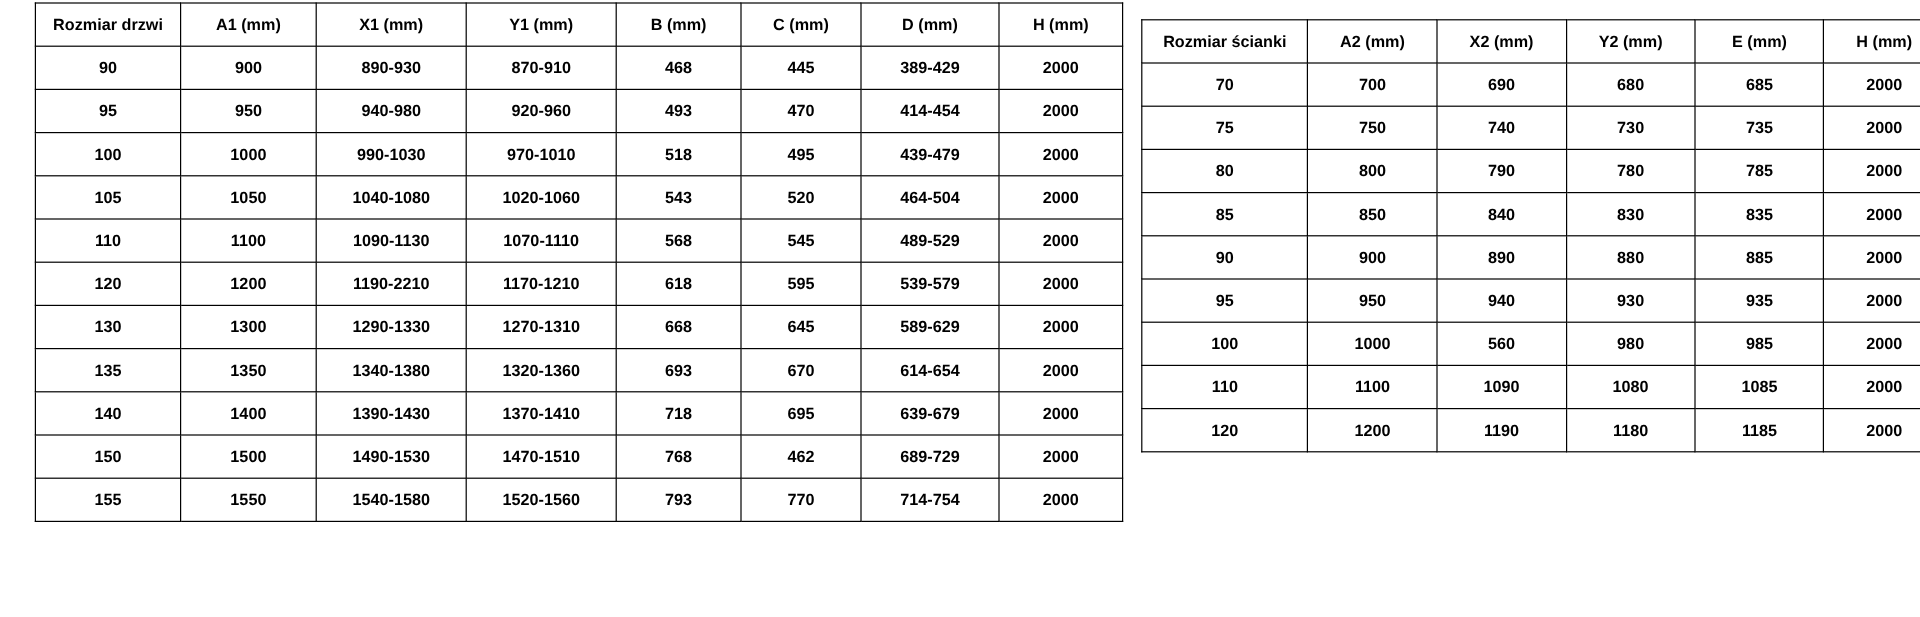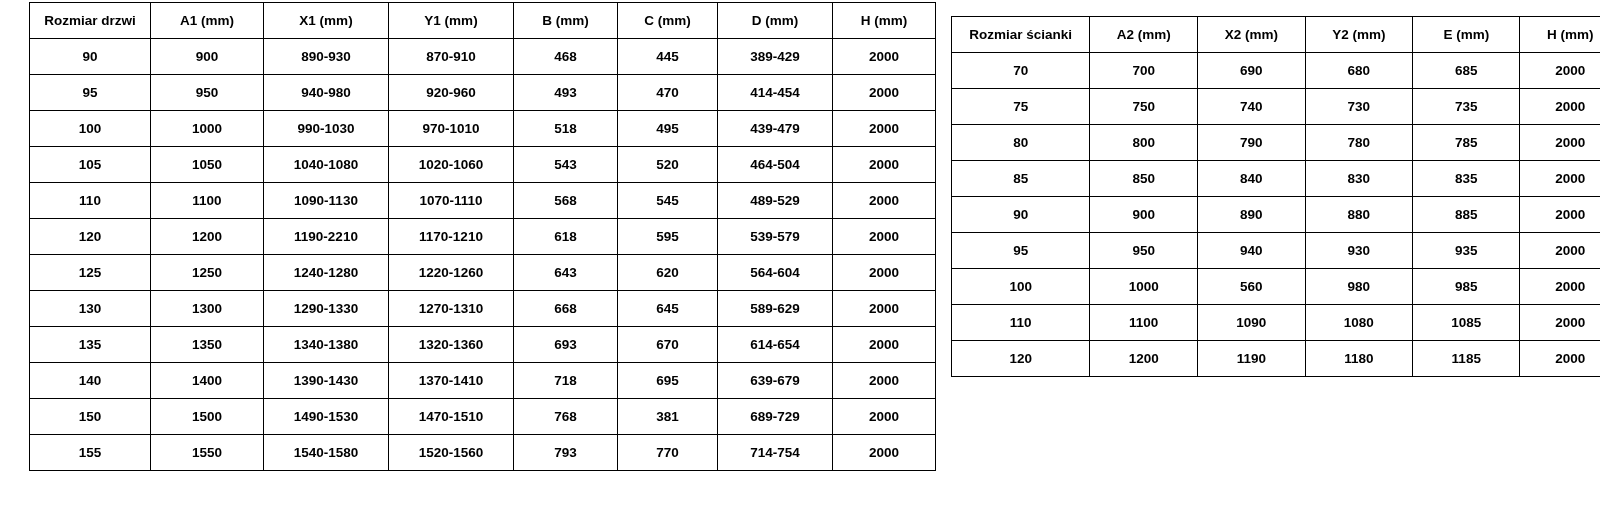--- a/index.html
+++ b/index.html
@@ -152,30 +152,20 @@
           <td>120</td>
           <td>1200</td>
           <td>1190-2210</td>
           <td>1170-1210</td>
           <td>618</td>
           <td>595</td>
           <td>539-579</td>
           <td>2000</td>
         </tr>
         <tr>
-          <td>125</td>
-          <td>1250</td>
-          <td>1240-1280</td>
-          <td>1220-1260</td>
-          <td>643</td>
-          <td>620</td>
-          <td>564-604</td>
-          <td>2000</td>
-        </tr>
-        <tr>
           <td>130</td>
           <td>1300</td>
           <td>1290-1330</td>
           <td>1270-1310</td>
           <td>668</td>
           <td>645</td>
           <td>589-629</td>
           <td>2000</td>
         </tr>
         <tr>
@@ -197,21 +187,21 @@
           <td>695</td>
           <td>639-679</td>
           <td>2000</td>
         </tr>
         <tr>
           <td>150</td>
           <td>1500</td>
           <td>1490-1530</td>
           <td>1470-1510</td>
           <td>768</td>
-          <td>381</td>
+          <td>462</td>
           <td>689-729</td>
           <td>2000</td>
         </tr>
         <tr>
           <td>155</td>
           <td>1550</td>
           <td>1540-1580</td>
           <td>1520-1560</td>
           <td>793</td>
           <td>770</td>

